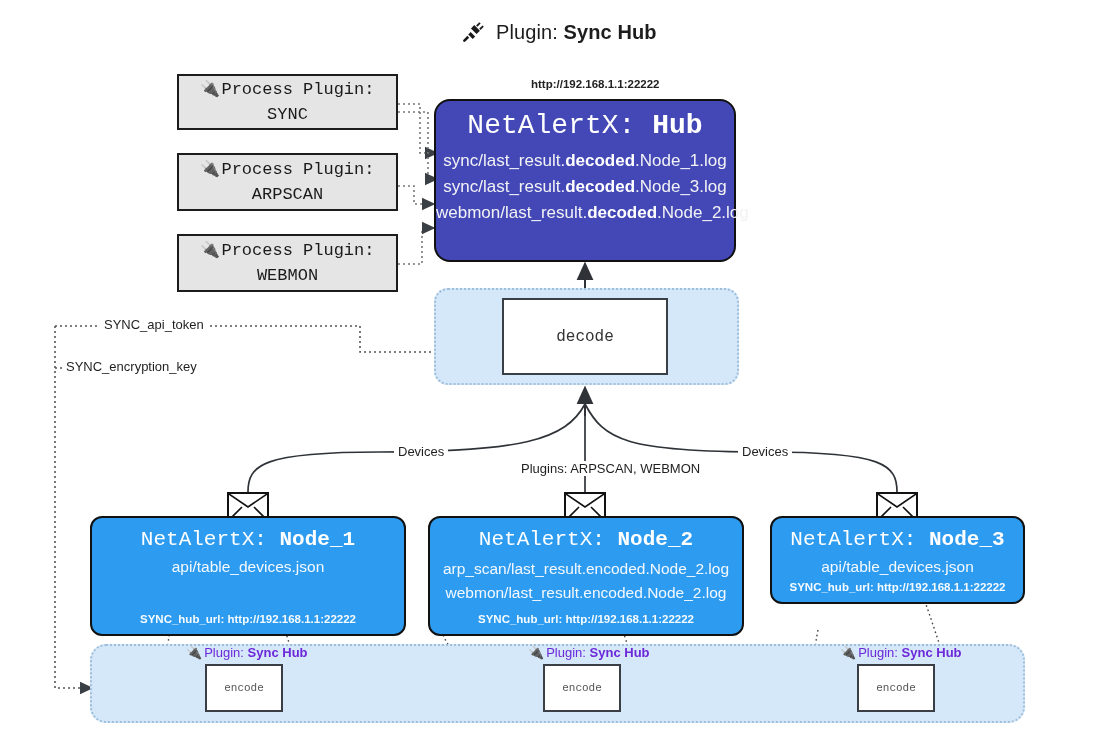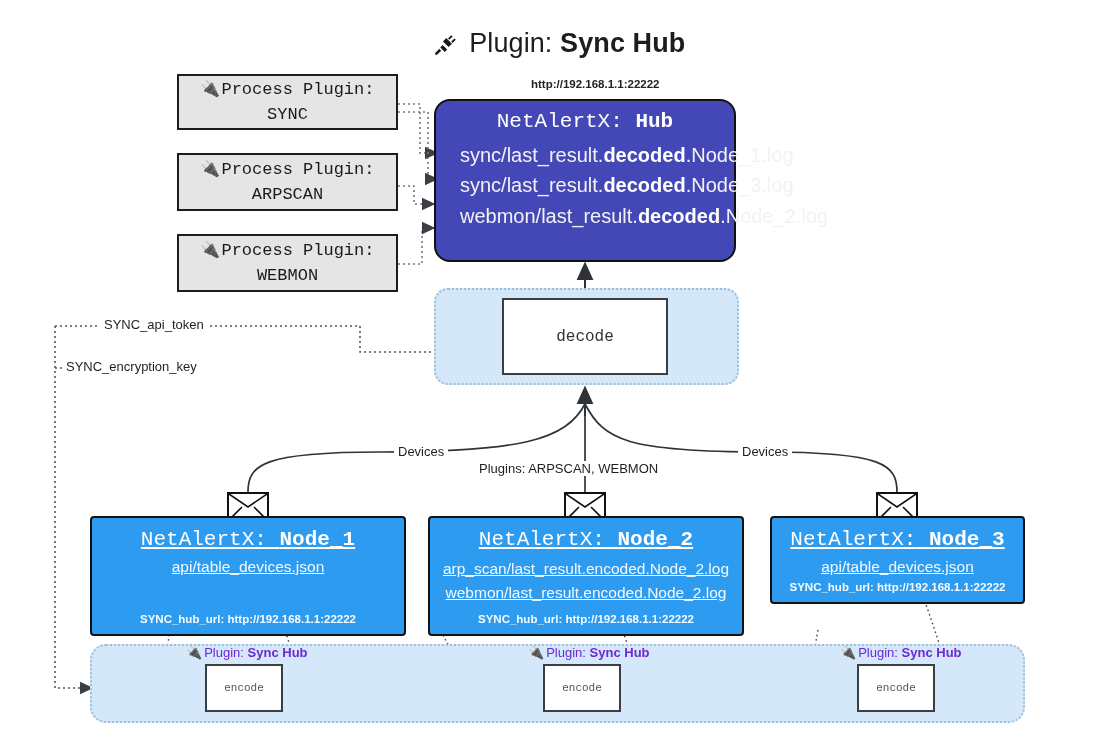--- a/index.html
+++ b/index.html
@@ -2,62 +2,62 @@
 <html><head>
 <meta charset="utf-8">
 <style>
   html,body{margin:0;padding:0;background:#ffffff;}
   body{width:1117px;height:754px;position:relative;overflow:hidden;
        font-family:"Liberation Sans",sans-serif;color:#1a1a1a;}
   .stage{position:absolute;inset:0;}
   svg.edges{position:absolute;left:0;top:0;width:1117px;height:754px;pointer-events:none;}
 
   
-  .title{position:absolute;left:0;top:28px;width:1117px;text-align:center;
-         font-size:27px;color:#1d1d1d;letter-spacing:.1px;}
+  .title{position:absolute;left:0;top:17px;width:1117px;text-align:center;
+         font-size:20px;color:#1d1d1d;letter-spacing:.1px;}
   .title .plug{font-size:24px;margin-right:4px;display:inline-block;
                transform:translateY(2px) rotate(0deg);}
   .title b{font-weight:bold;}
 
   
   .procbox{position:absolute;background:#e5e5e5;border:2px solid #1c1c1c;
            font-family:"Liberation Mono",monospace;font-size:17px;color:#1a1a1a;
            display:flex;flex-direction:column;align-items:center;justify-content:center;
            line-height:1.45;box-sizing:border-box;}
   .procbox .l1{white-space:nowrap;}
   .procbox .l1 .pg{font-family:"DejaVu Sans",sans-serif;font-size:16px;margin-right:1px;}
   .procbox .l2{white-space:nowrap;}
 
   
   .hub{position:absolute;background:#4348b6;border:2.5px solid #111;border-radius:16px;
        box-sizing:border-box;color:#ffffff;}
-  .hub .hub-title{font-family:"Liberation Mono",monospace;font-size:21px;text-align:center;
+  .hub .hub-title{font-family:"Liberation Mono",monospace;font-size:28px;text-align:center;
                   margin-top:9px;letter-spacing:0px;}
   .hub .hub-title b{font-weight:bold;}
-  .hub .logline{font-size:20px;text-align:center;line-height:1.52;color:#f2f2f5;
-                white-space:nowrap;padding-left:24px;}
+  .hub .logline{font-size:17px;text-align:center;line-height:1.52;color:#f2f2f5;
+                white-space:nowrap;}
   .hub .logline b{font-weight:bold;color:#ffffff;}
   .hub .loglines{margin-top:7px;}
   .url{position:absolute;font-size:11.5px;font-weight:bold;color:#222;white-space:nowrap;}
 
   
   .bluebox{position:absolute;background:#d4e8fa;border:2px dotted #9dbdd8;
            border-radius:14px;box-sizing:border-box;}
   .bluebox.bottom{border-radius:16px;}
 
   
   .whitebox{position:absolute;background:#ffffff;border:2px solid #3a3f45;
             box-sizing:border-box;display:flex;align-items:center;justify-content:center;
             font-family:"Liberation Mono",monospace;color:#333;}
   .whitebox.decode{font-size:16px;}
   .whitebox.encode{font-size:11px;color:#555;}
 
   
-  .node{position:absolute;background:#2d9bf0;border:2.5px solid #111;border-radius:4px;
-        box-sizing:border-box;color:#fff;text-align:center;text-decoration:underline;}
+  .node{position:absolute;background:#2d9bf0;border:2.5px solid #111;border-radius:12px;
+        box-sizing:border-box;color:#fff;text-align:center;}
   .node .n-title{font-family:"Liberation Mono",monospace;font-size:21px;margin-top:10px;}
   .node .n-title b{font-weight:bold;}
   .node .n-line{font-size:15.5px;color:#f4f9ff;line-height:1.55;white-space:nowrap;}
   .node .n-lines{margin-top:4px;}
   .node .n-foot{position:absolute;left:0;right:0;bottom:9px;font-size:11.5px;
                 font-weight:bold;color:#f5fbff;white-space:nowrap;}
 
   
   .env{position:absolute;width:42px;height:30px;background:#fff;border:2px solid #111;
        box-sizing:border-box;}
@@ -181,21 +181,21 @@
   </div>
 
   <div class="bluebox" style="left:434px;top:288px;width:305px;height:97px;"></div>
   <div class="whitebox decode" style="left:502px;top:298px;width:166px;height:77px;">decode</div>
 
   <div class="elabel" style="left:100px;top:317px;">SYNC_api_token</div>
   <div class="elabel" style="left:62px;top:359px;">SYNC_encryption_key</div>
 
   <div class="elabel" style="left:394px;top:444px;">Devices</div>
   <div class="elabel" style="left:738px;top:444px;">Devices</div>
-  <div class="elabel" style="left:475px;top:461px;">Plugins: ARPSCAN, WEBMON</div>
+  <div class="elabel" style="left:517px;top:461px;">Plugins: ARPSCAN, WEBMON</div>
 
   <div class="env" style="left:227px;top:492px;">
     <svg width="38" height="26" viewBox="0 0 38 26">
         <path d="M0 0 L19 13 L38 0 M0 26 L13 13 M38 26 L25 13" fill="none" stroke="#111" stroke-width="1.6"></path>
       </svg>
   </div>
   <div class="env" style="left:564px;top:492px;">
     <svg width="38" height="26" viewBox="0 0 38 26">
         <path d="M0 0 L19 13 L38 0 M0 26 L13 13 M38 26 L25 13" fill="none" stroke="#111" stroke-width="1.6"></path>
       </svg>

